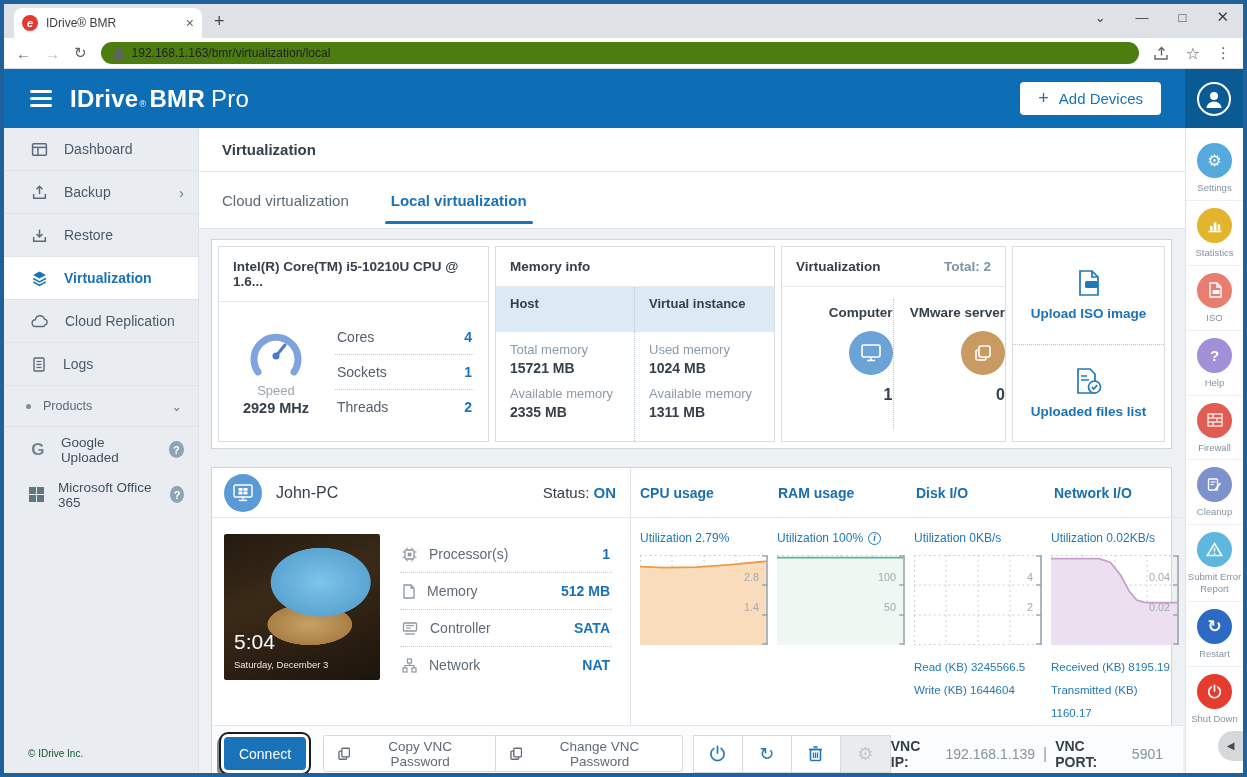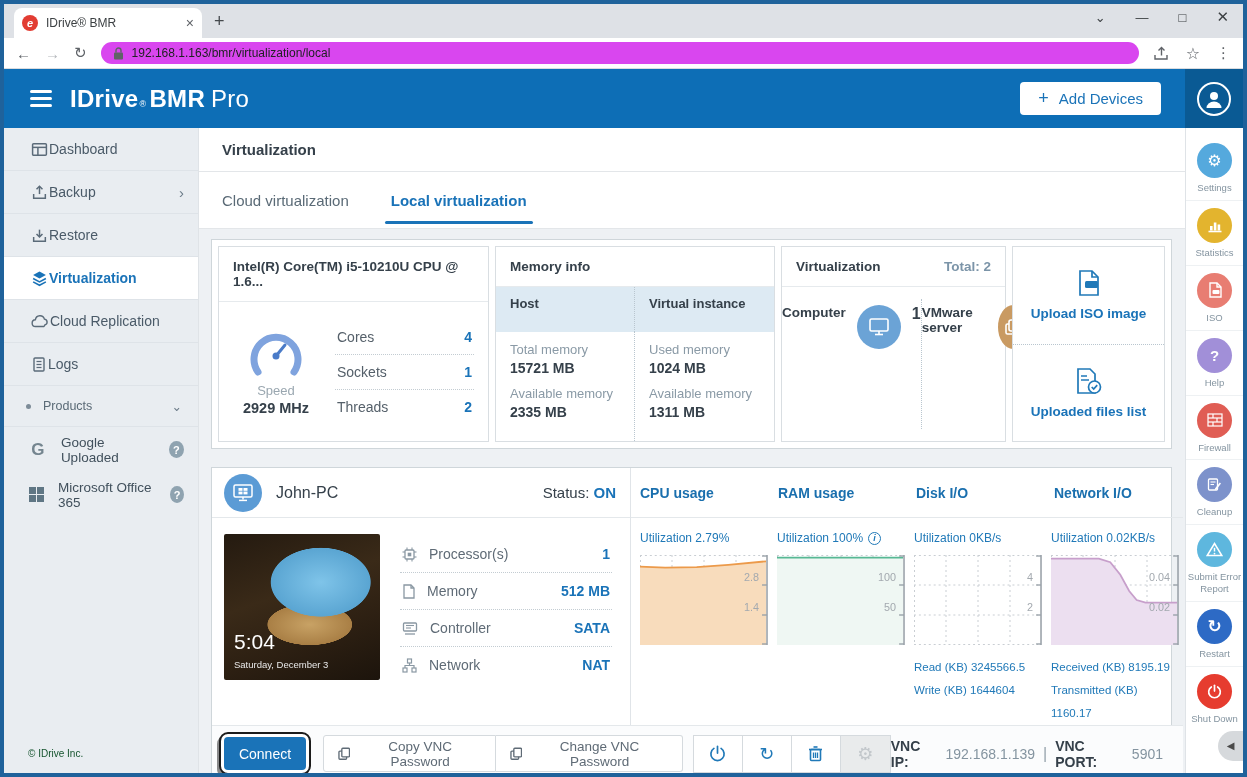--- a/index.html
+++ b/index.html
@@ -10,21 +10,21 @@
   
   .tabstrip { height:34px; background:#dee1e6; display:flex; align-items:flex-end; position:relative; flex:0 0 auto; }
   .tab { width:188px; height:30px; background:#fff; border-radius:8px 8px 0 0; margin-left:10px; display:flex; align-items:center; padding:0 8px; gap:8px; }
   .favicon { width:16px; height:16px; border-radius:50%; background:#e23c32; color:#fff; font-size:11px; font-weight:bold; display:flex; align-items:center; justify-content:center; font-style:italic; }
   .tab-title { font-size:12px; color:#3c4043; flex:1; white-space:nowrap; overflow:hidden; }
   .tab-close { color:#5f6368; font-size:14px; cursor:default; }
   .newtab { color:#45494d; font-size:18px; margin:0 0 6px 12px; }
   .win-controls { position:absolute; right:14px; top:4px; display:flex; gap:30px; color:#3c4043; font-size:13px; align-items:center; }
   .navbar { height:31px; background:#fff; display:flex; align-items:center; padding:0 12px; gap:14px; border-bottom:1px solid #dadce0; flex:0 0 auto; }
   .nav-ic { color:#5f6368; font-size:15px; }
-  .urlbox { flex:1; height:22px; background:#d946ef; border-radius:12px; display:flex; align-items:center; padding:0 12px; gap:8px; }
+  .urlbox { flex:1; height:22px; background:#4d7c0f; border-radius:12px; display:flex; align-items:center; padding:0 12px; gap:8px; }
   .urlbox svg { flex:0 0 auto; }
   .url-text { font-size:12px; color:#202124; }
   .nav-right { display:flex; gap:16px; align-items:center; color:#5f6368; }
 
   
   .app-header { height:59px; background:#0d6eb6; display:flex; align-items:center; flex:0 0 auto; }
   .burger { width:22px; margin:0 0 0 26px; display:flex; flex-direction:column; gap:4px; }
   .burger span { height:3px; background:#fff; border-radius:2px; }
   .brand { color:#fff; margin-left:18px; font-size:24px; letter-spacing:0.3px; display:flex; align-items:baseline; }
   .brand b { font-weight:800; }
@@ -33,21 +33,21 @@
   .add-devices { margin-left:auto; margin-right:24px; background:#fff; color:#1a73b8; border:none; border-radius:4px; height:33px; padding:0 18px; font-size:15px; display:flex; align-items:center; gap:10px; cursor:pointer; }
   .add-devices .plus { font-size:18px; }
   .avatar-zone { width:58px; height:59px; background:#0a5a94; display:flex; align-items:center; justify-content:center; }
   .avatar { width:34px; height:34px; border-radius:50%; border:2px solid #fff; display:flex; align-items:center; justify-content:center; }
 
   
   .app-body { flex:1; display:flex; min-height:0; }
 
   
   .sidebar { width:195px; background:#e9edf1; border-right:1px solid #dfe3e7; display:flex; flex-direction:column; }
-  .side-item { height:43px; display:flex; align-items:center; padding:0 14px 0 27px; gap:1px; border-bottom:1px solid #dee3e8; font-size:14px; color:#4a5a68; cursor:pointer; }
+  .side-item { height:43px; display:flex; align-items:center; padding:0 14px 0 27px; gap:16px; border-bottom:1px solid #dee3e8; font-size:14px; color:#4a5a68; cursor:pointer; }
   .side-item svg { flex:0 0 auto; }
   .side-item.active { background:#fff; color:#1a73b8; font-weight:bold; }
   .side-item .chev { margin-left:auto; color:#6b7b88; font-size:15px; }
   .products-row { height:41px; display:flex; align-items:center; padding:0 16px 0 22px; border-bottom:1px solid #dee3e8; font-size:12.5px; color:#5a6a76; }
   .products-row .dot { width:5px; height:5px; border-radius:50%; background:#7d8c98; margin-right:12px; }
   .products-row .chev { margin-left:auto; color:#6b7b88; }
   .app-row { height:45px; display:flex; align-items:center; padding:0 14px 0 25px; gap:14px; font-size:13.5px; color:#41505c; cursor:pointer; }
   .g-icon { font-size:17px; font-weight:bold; color:#74858f; width:20px; text-align:center; }
   .ms-icon { width:15px; height:15px; display:grid; grid-template-columns:7px 7px; gap:1px; }
   .ms-icon span { width:7px; height:7px; background:#5f7684; }
@@ -88,21 +88,21 @@
   .cpu-row b { color:#1a73b8; }
 
   .mem-table { flex:1; display:grid; grid-template-columns:1fr 1fr; }
   .mem-th { background:#ddeaf3; font-size:13px; font-weight:bold; color:#35404a; padding:9px 14px; }
   .mem-th.first, .mem-td.first { border-right:1px dotted #b9c6cf; }
   .mem-td { padding:10px 14px 0; }
   .mem-label { color:#8a9aa6; font-size:13px; }
   .mem-value { color:#35404a; font-size:14px; font-weight:bold; margin:3px 0 10px; }
 
   .virt-body { flex:1; display:grid; grid-template-columns:1fr 1fr; padding:12px 0; }
-  .virt-col { display:flex; flex-direction:row; align-items:flex-start; gap:11px; padding-top:6px; }
+  .virt-col { display:flex; flex-direction:column; align-items:flex-end; gap:11px; padding-top:6px; }
   .virt-col.first { border-right:1px dotted #b9c6cf; }
   .virt-label { font-size:13.5px; font-weight:bold; color:#35404a; }
   .virt-circle { width:44px; height:44px; border-radius:50%; display:flex; align-items:center; justify-content:center; }
   .virt-count { font-size:16px; font-weight:bold; color:#35404a; }
 
   .iso-card { justify-content:stretch; }
   .iso-half { flex:1; display:flex; flex-direction:column; align-items:center; justify-content:center; gap:9px; cursor:pointer; }
   .iso-half.first { border-bottom:1px dotted #b9c6cf; }
   .iso-label { color:#1a73b8; font-size:13.5px; font-weight:bold; }
 

